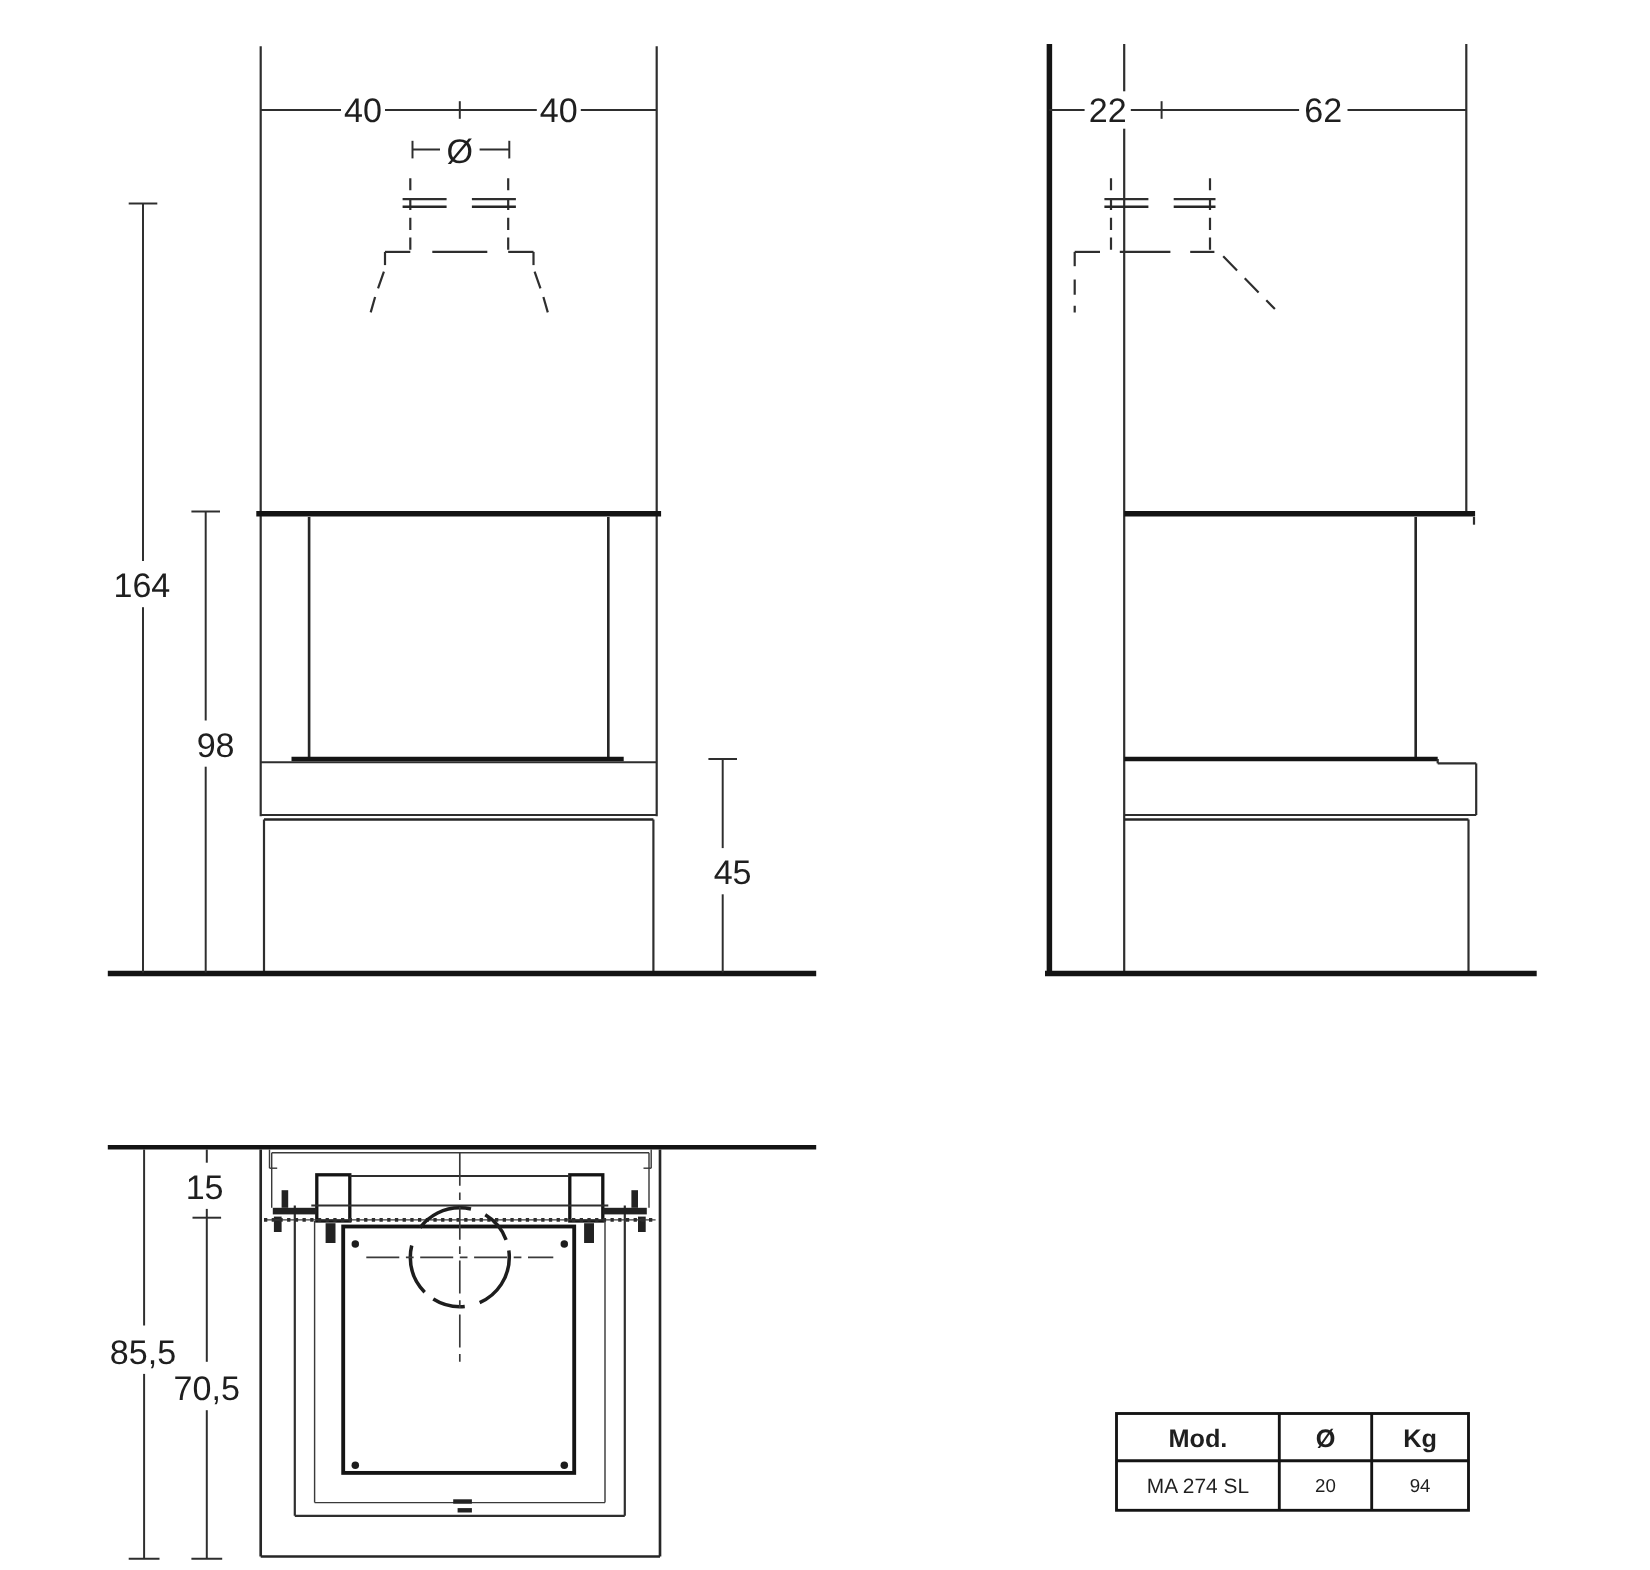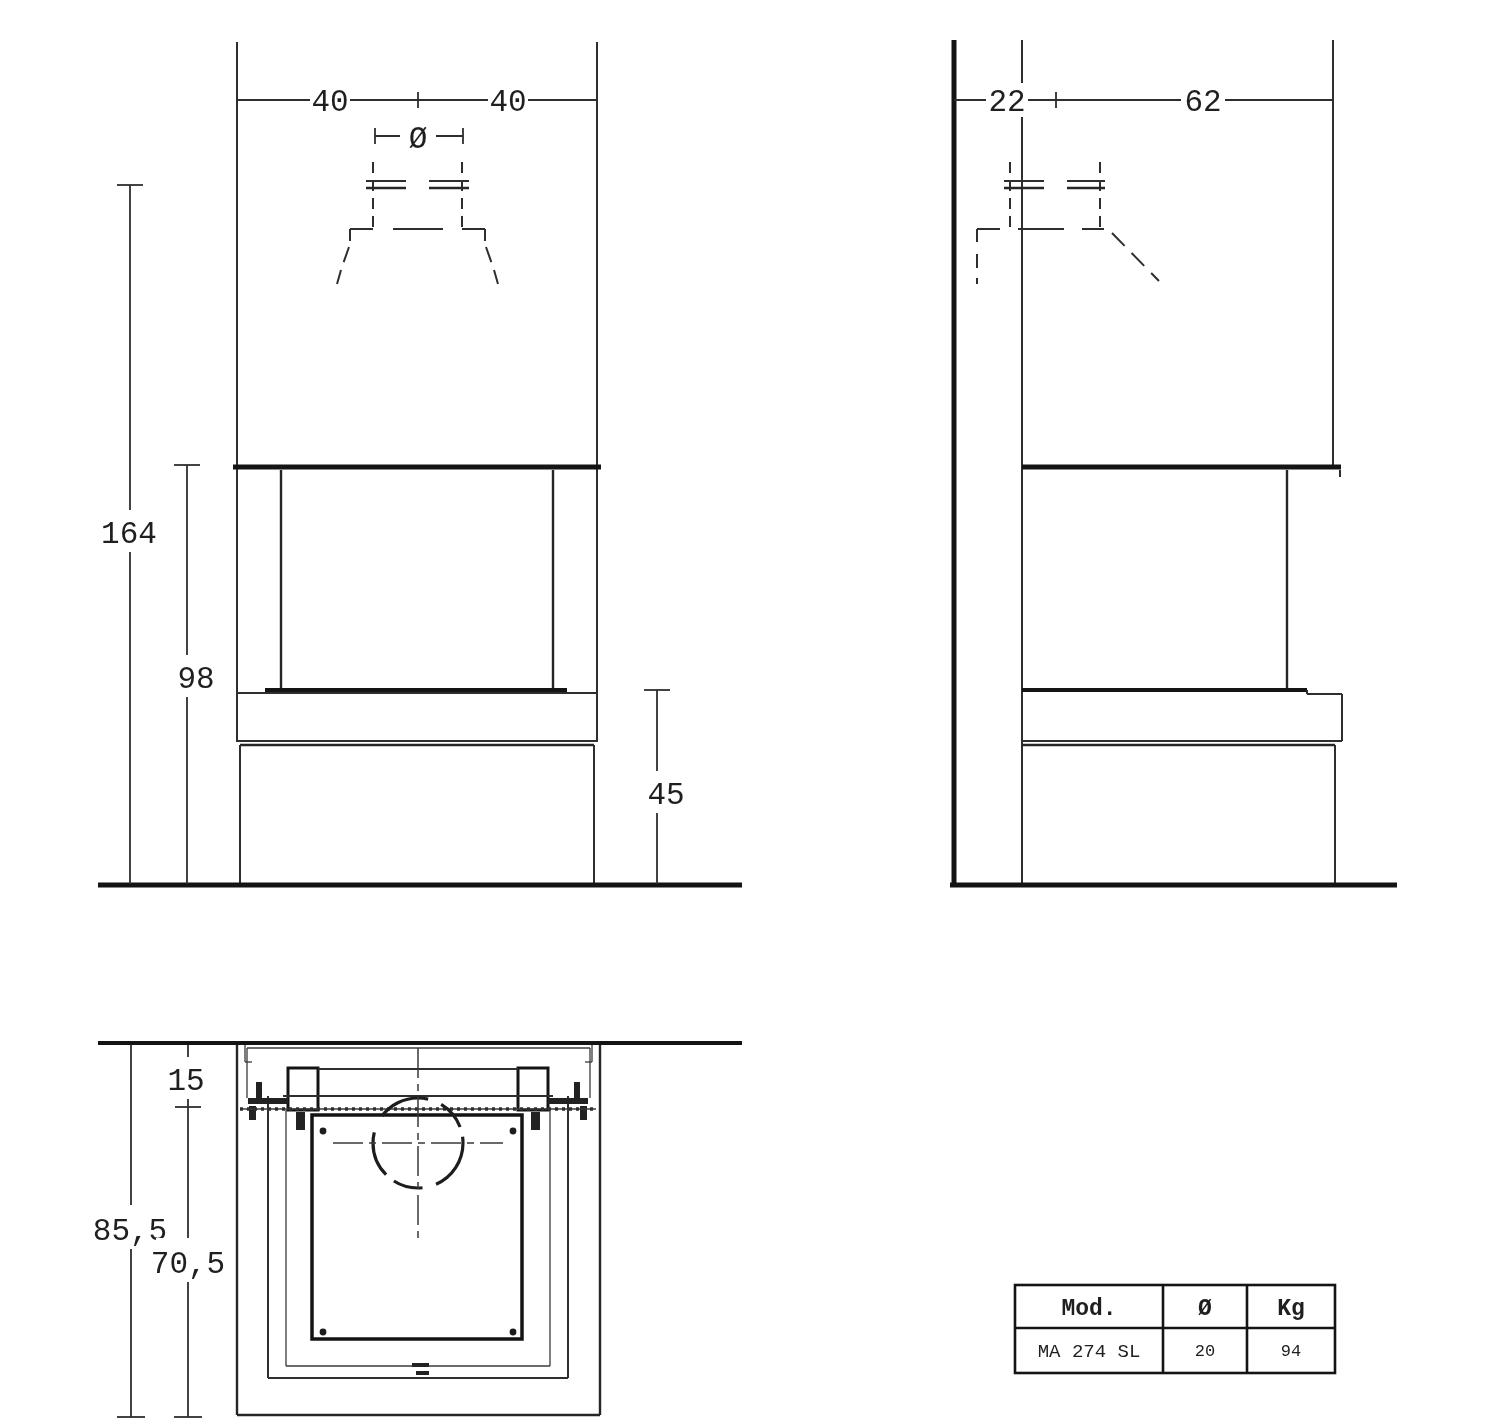--- a/index.html
+++ b/index.html
@@ -1,17 +1,17 @@
 <!DOCTYPE html>
 <html><head>
 <meta charset="utf-8">
 <style>
   html,body{margin:0;padding:0;background:#ffffff;}
   .canvas{position:relative;width:1500px;height:1427px;background:#ffffff;overflow:hidden;
-          font-family:Liberation Mono, monospace;}
+          font-family:Liberation Sans, sans-serif;}
   svg{position:absolute;left:0;top:0;}
   
   .ln  {stroke:#2e2e2e;stroke-width:2;fill:none;}
   .thin{stroke:#3a3a3a;stroke-width:1.3;fill:none;}
   .dim {stroke:#2e2e2e;stroke-width:1.8;fill:none;}
   .hv  {stroke:#141414;stroke-width:5;fill:none;}
   .hv4 {stroke:#141414;stroke-width:4.2;fill:none;}
   .med {stroke:#262626;stroke-width:2.4;fill:none;}
   .dash{stroke:#2e2e2e;stroke-width:2;fill:none;stroke-dasharray:11 7;}
   .cl  {stroke:#3a3a3a;stroke-width:1.5;fill:none;stroke-dasharray:30 6 7 6;}

